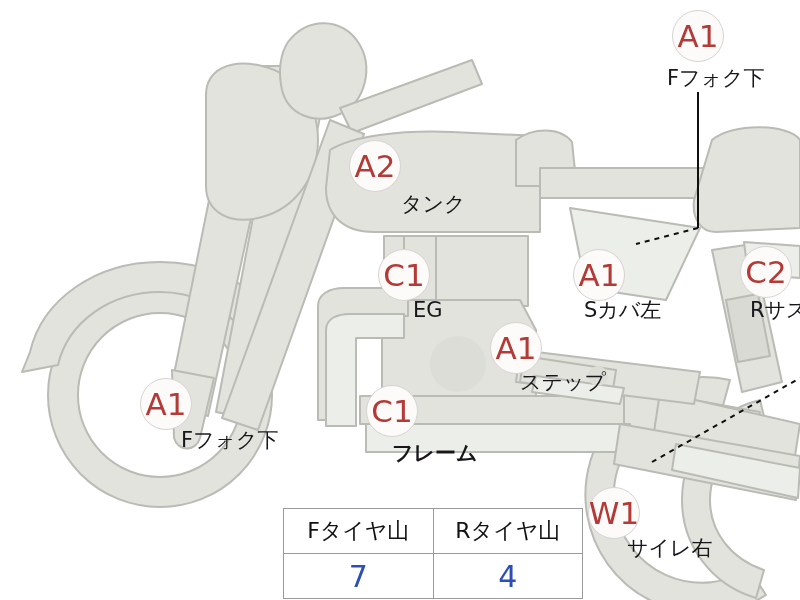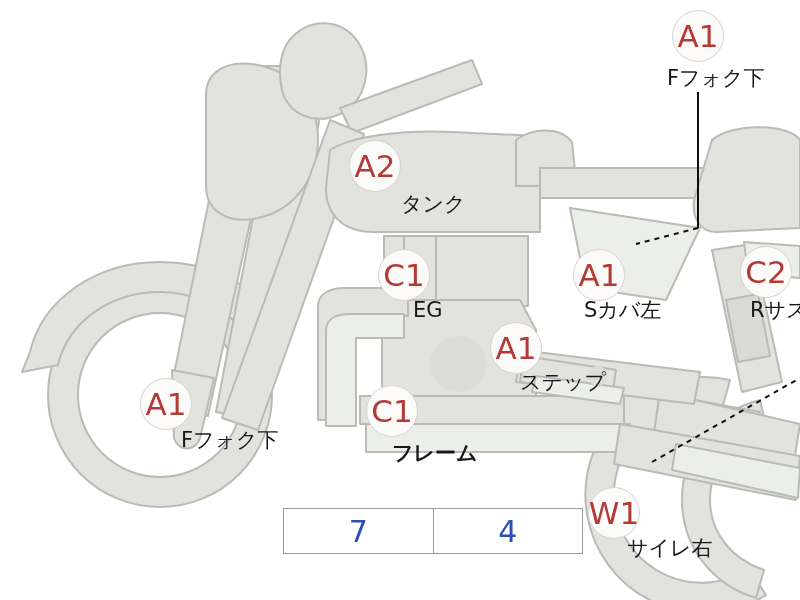--- a/index.html
+++ b/index.html
@@ -219,20 +219,24 @@
     <div class="badge" style="left:366px;top:385px;">C1</div>
     <div class="cap" style="left:392px;top:443px;font-weight:bold;">フレーム</div>
 
     <div class="badge" style="left:588px;top:487px;">W1</div>
     <div class="cap" style="left:627px;top:538px;">サイレ右</div>
 
   </div>
 
   <table id="tire-table">
     <tbody>
+        <tr>
+      <td class="th">Fタイヤ山</td>
+      <td class="th">Rタイヤ山</td>
+    </tr>
     <tr>
       <td class="val">7</td>
       <td class="val">4</td>
     </tr>
   </tbody>
     </table>
 
 </div>
 
 </body></html>

